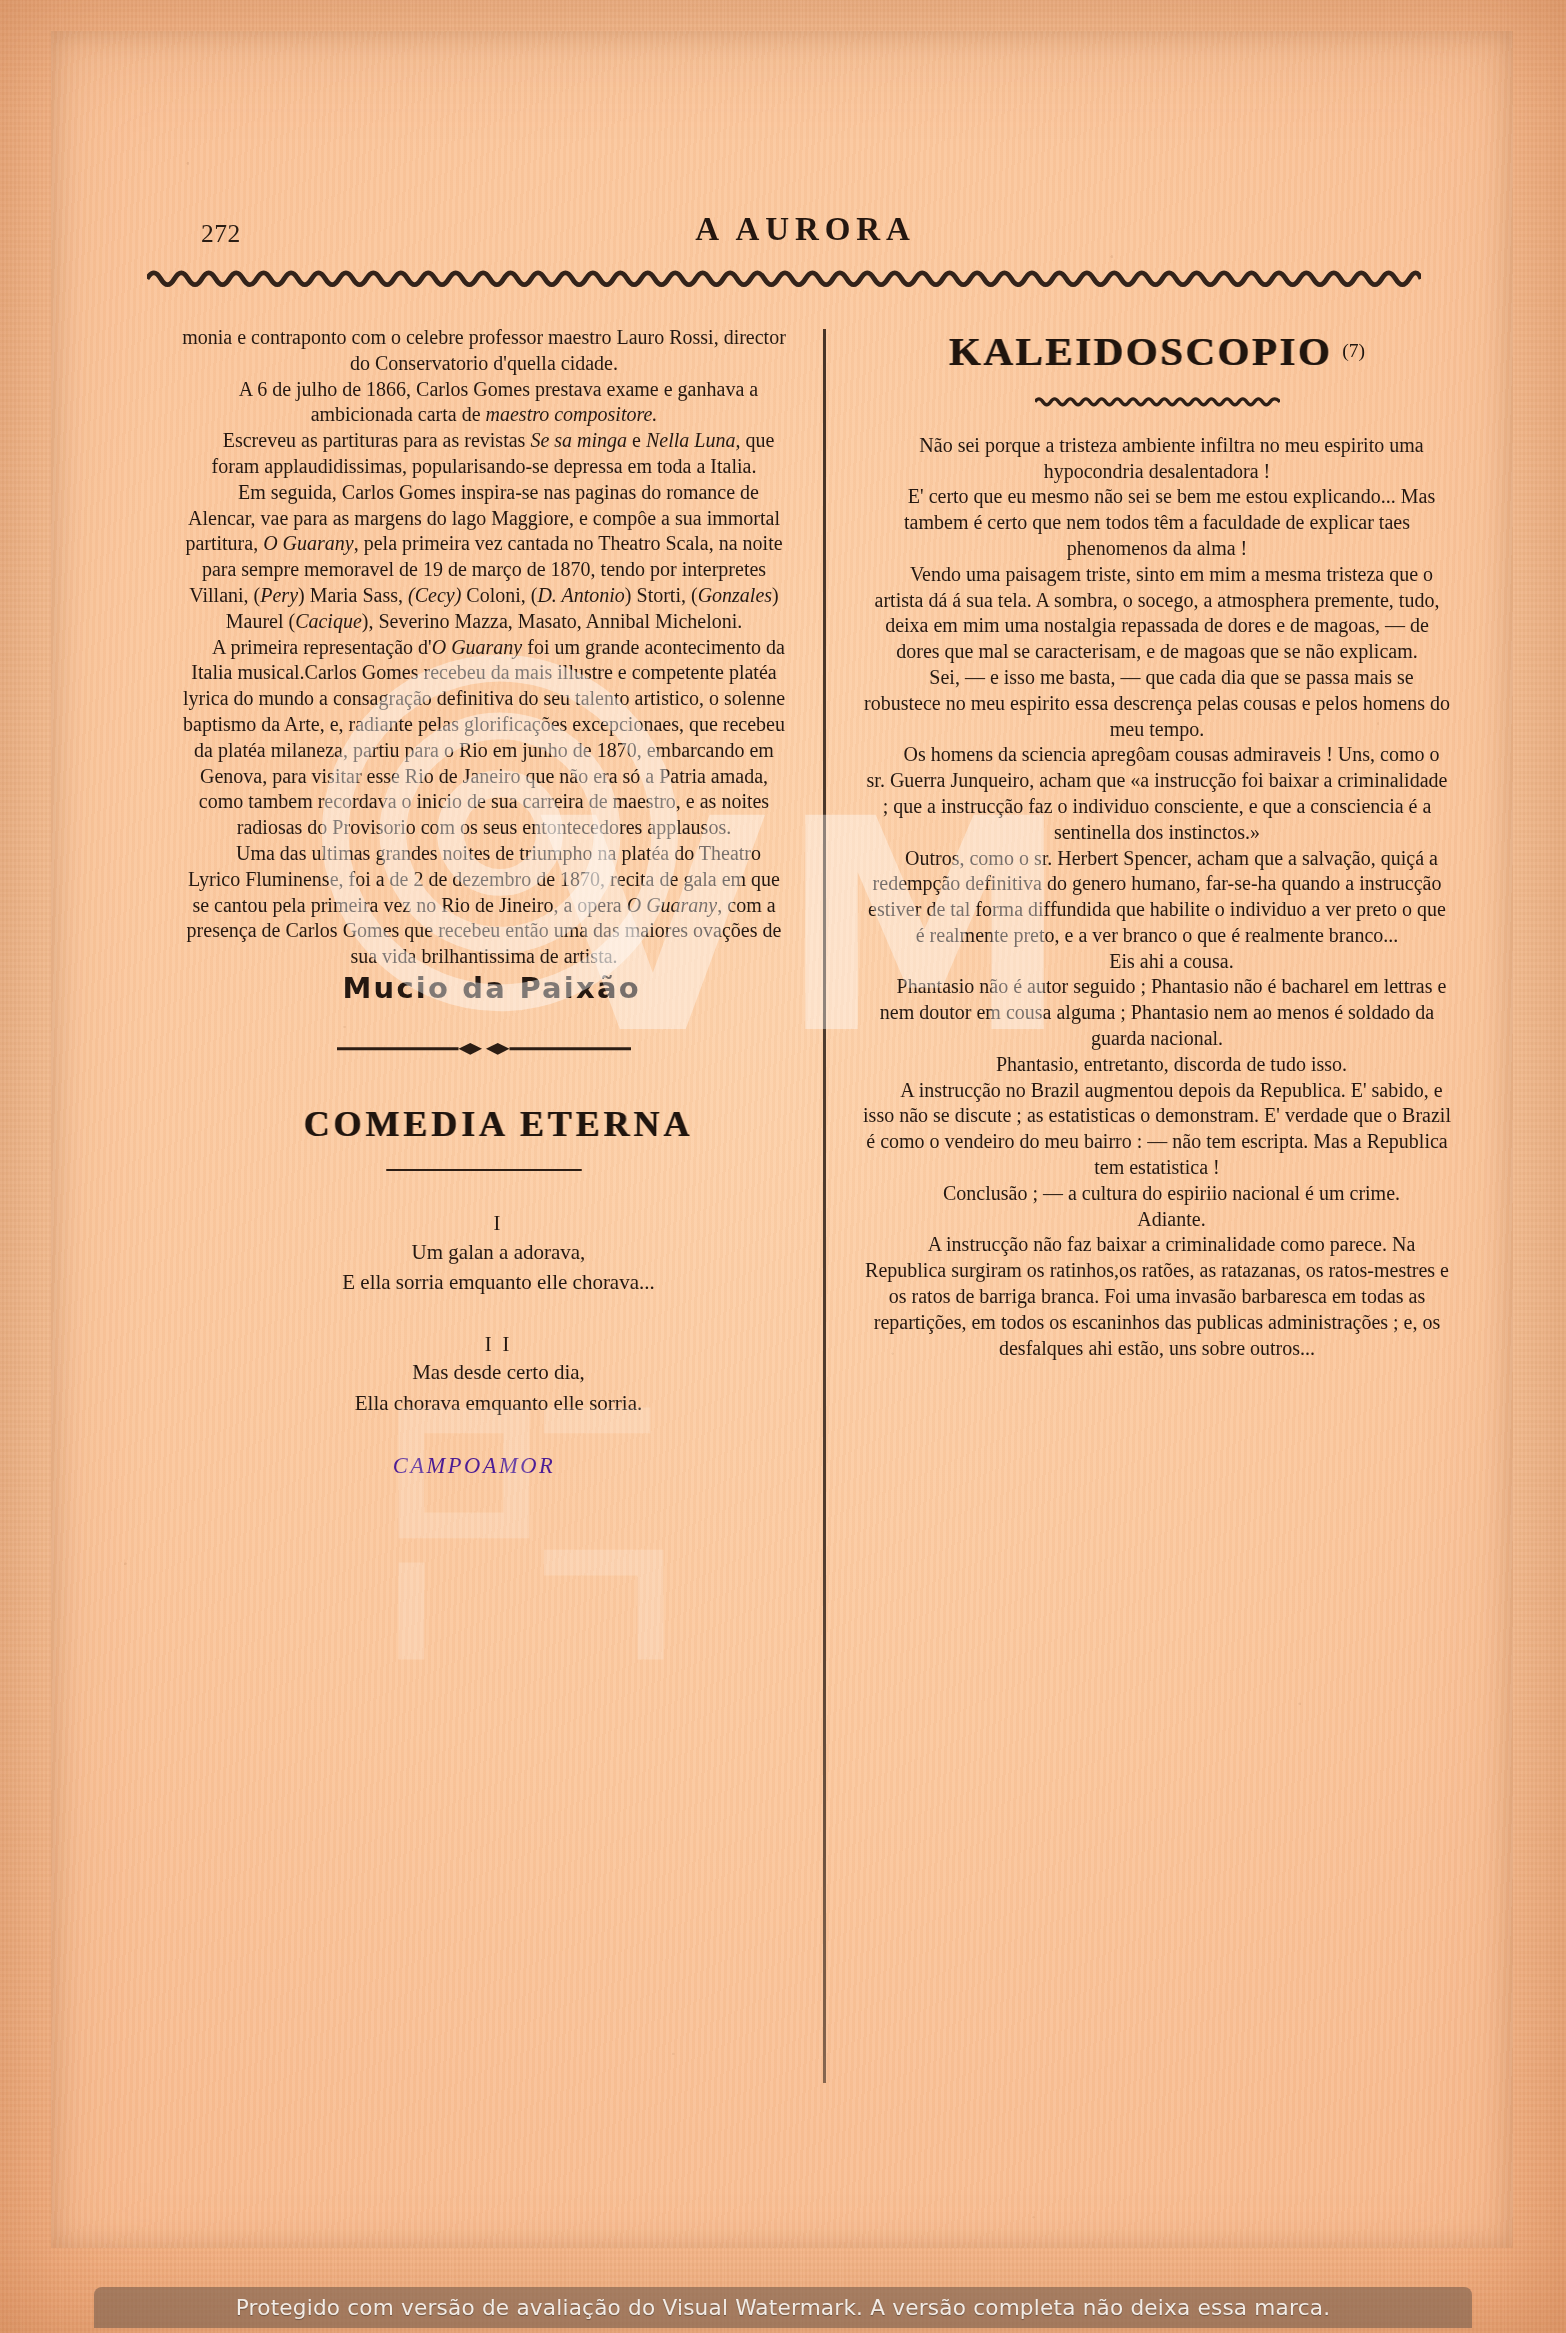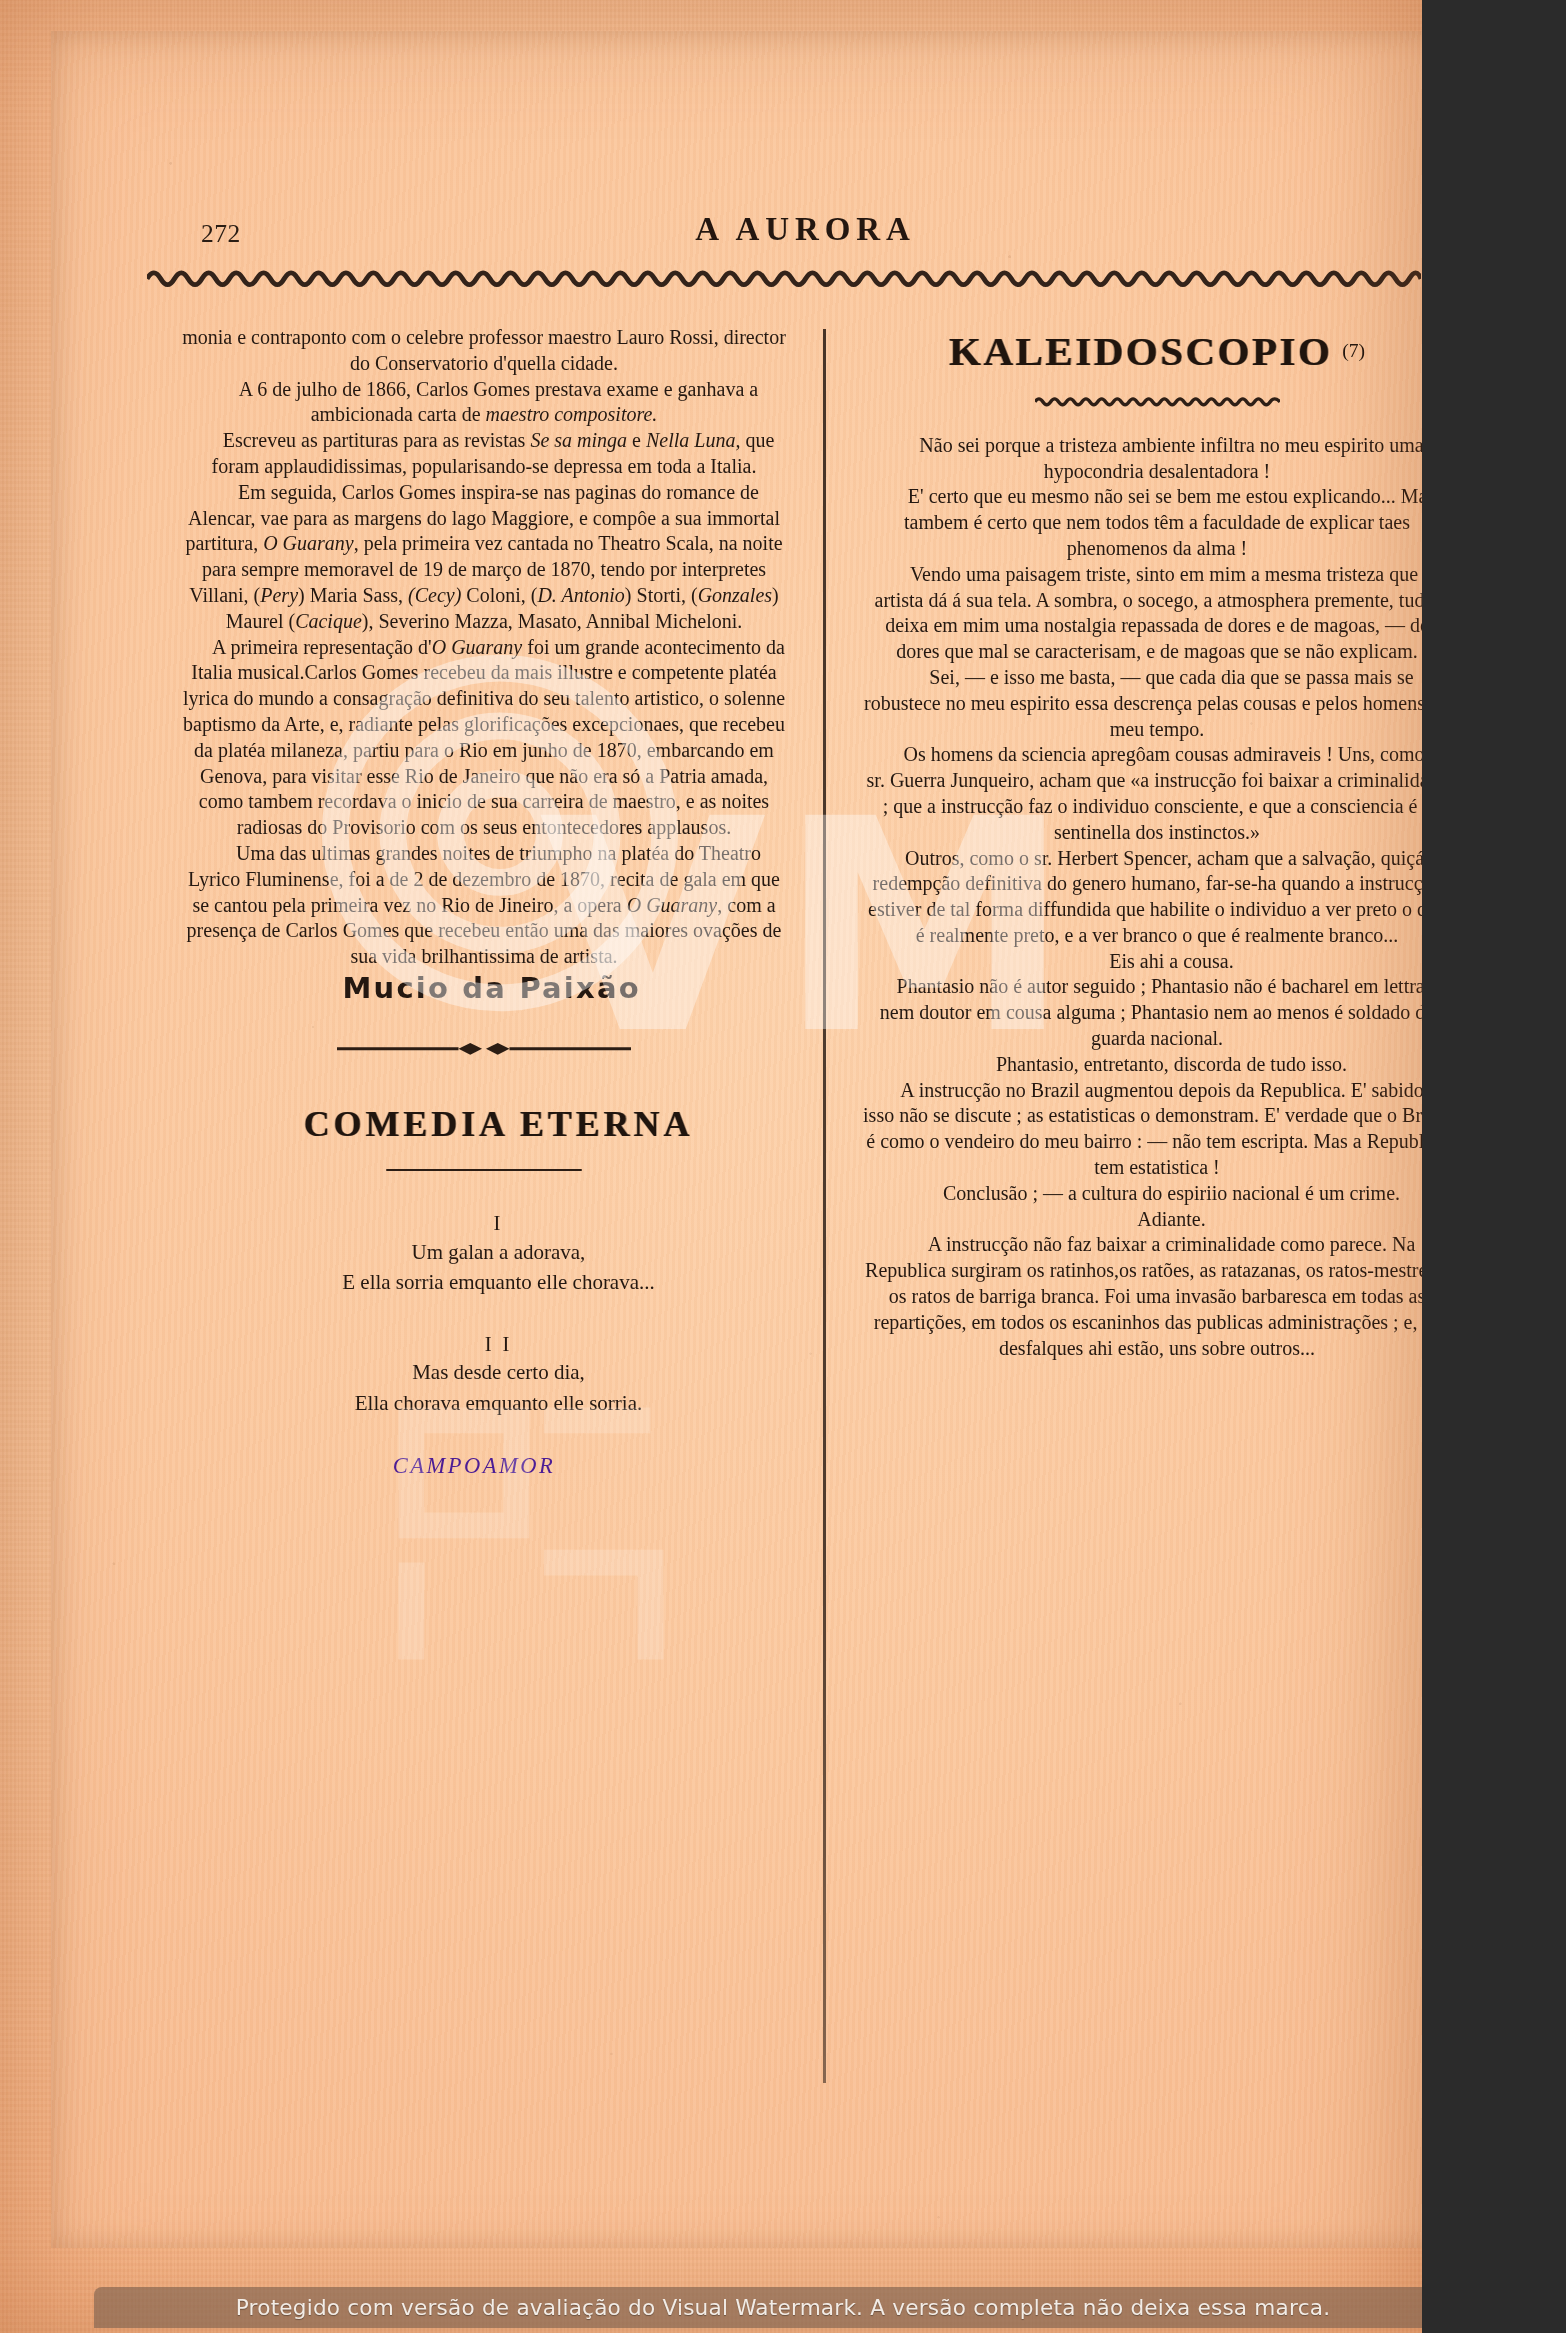--- a/index.html
+++ b/index.html
@@ -3,21 +3,21 @@
 <meta charset="utf-8">
 <style>
   html, body {
     margin: 0;
     padding: 0;
     background: #2b2b2b;
   }
 
   #page {
     position: relative;
-    width: 1422px;
+    width: 1566px;
     height: 2334px;
     overflow: hidden;
     background: #f6b98a;
     font-family: "Liberation Serif", "DejaVu Serif", serif;
   }
 
   
   .scan-bg {
     position: absolute;
     inset: 0;

